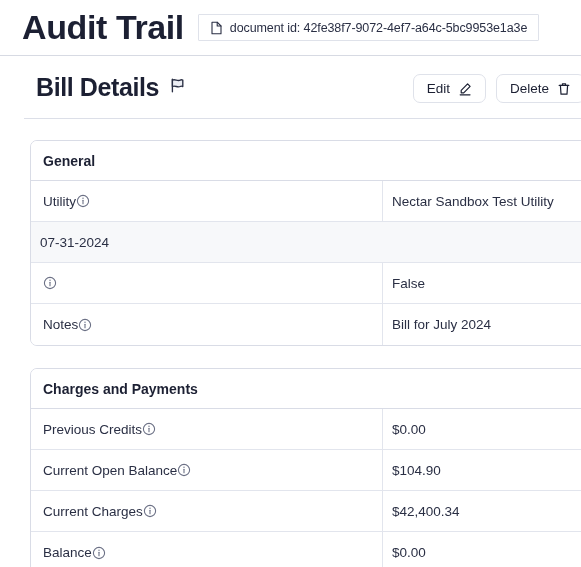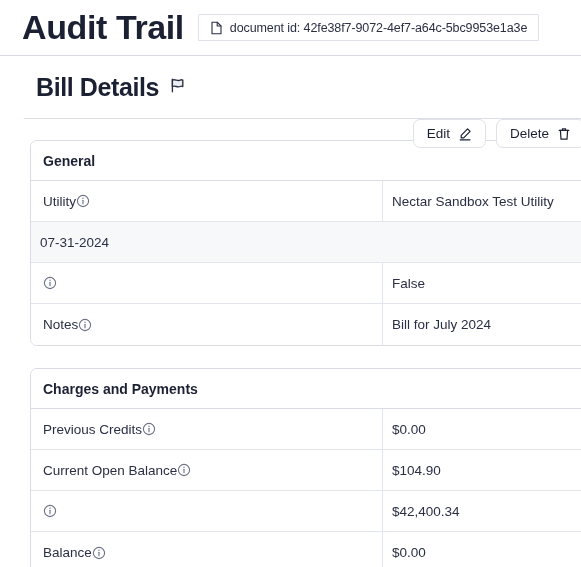--- a/index.html
+++ b/index.html
@@ -83,21 +83,20 @@
     gap: 8px;
     padding: 0 13px;
     border: 1px solid #dfe2ea;
     border-radius: 7px;
     background: #ffffff;
     font-size: 13.5px;
     font-weight: 500;
     color: #1c2033;
     white-space: nowrap;
     cursor: pointer;
-    margin-top: 45px;
   }
 
   .head-divider {
     margin-left: 24px;
     border-top: 1px solid #dcdfe8;
   }
 
   
   .content { padding: 0 0 0 30px; }
 
@@ -287,20 +286,21 @@
               <path d="M7 6.3v3.4" stroke-linecap="round"></path>
               <circle cx="7" cy="4.3" r="0.7" fill="#6b7085" stroke="none"></circle>
           </svg>
         </span>
       </div>
       <div class="cell-value">$104.90</div>
     </div>
 
     <div class="row">
       <div class="cell-label">
+        <span>Current Charges</span>
         <span class="info-icon">
           <svg class="icon-svg" width="14" height="14" viewBox="0 0 14 14" fill="none" stroke="#6b7085" stroke-width="1.1">
             <circle cx="7" cy="7" r="5.6"></circle>
               <path d="M7 6.3v3.4" stroke-linecap="round"></path>
               <circle cx="7" cy="4.3" r="0.7" fill="#6b7085" stroke="none"></circle>
           </svg>
         </span>
       </div>
       <div class="cell-value">$42,400.34</div>
     </div>

